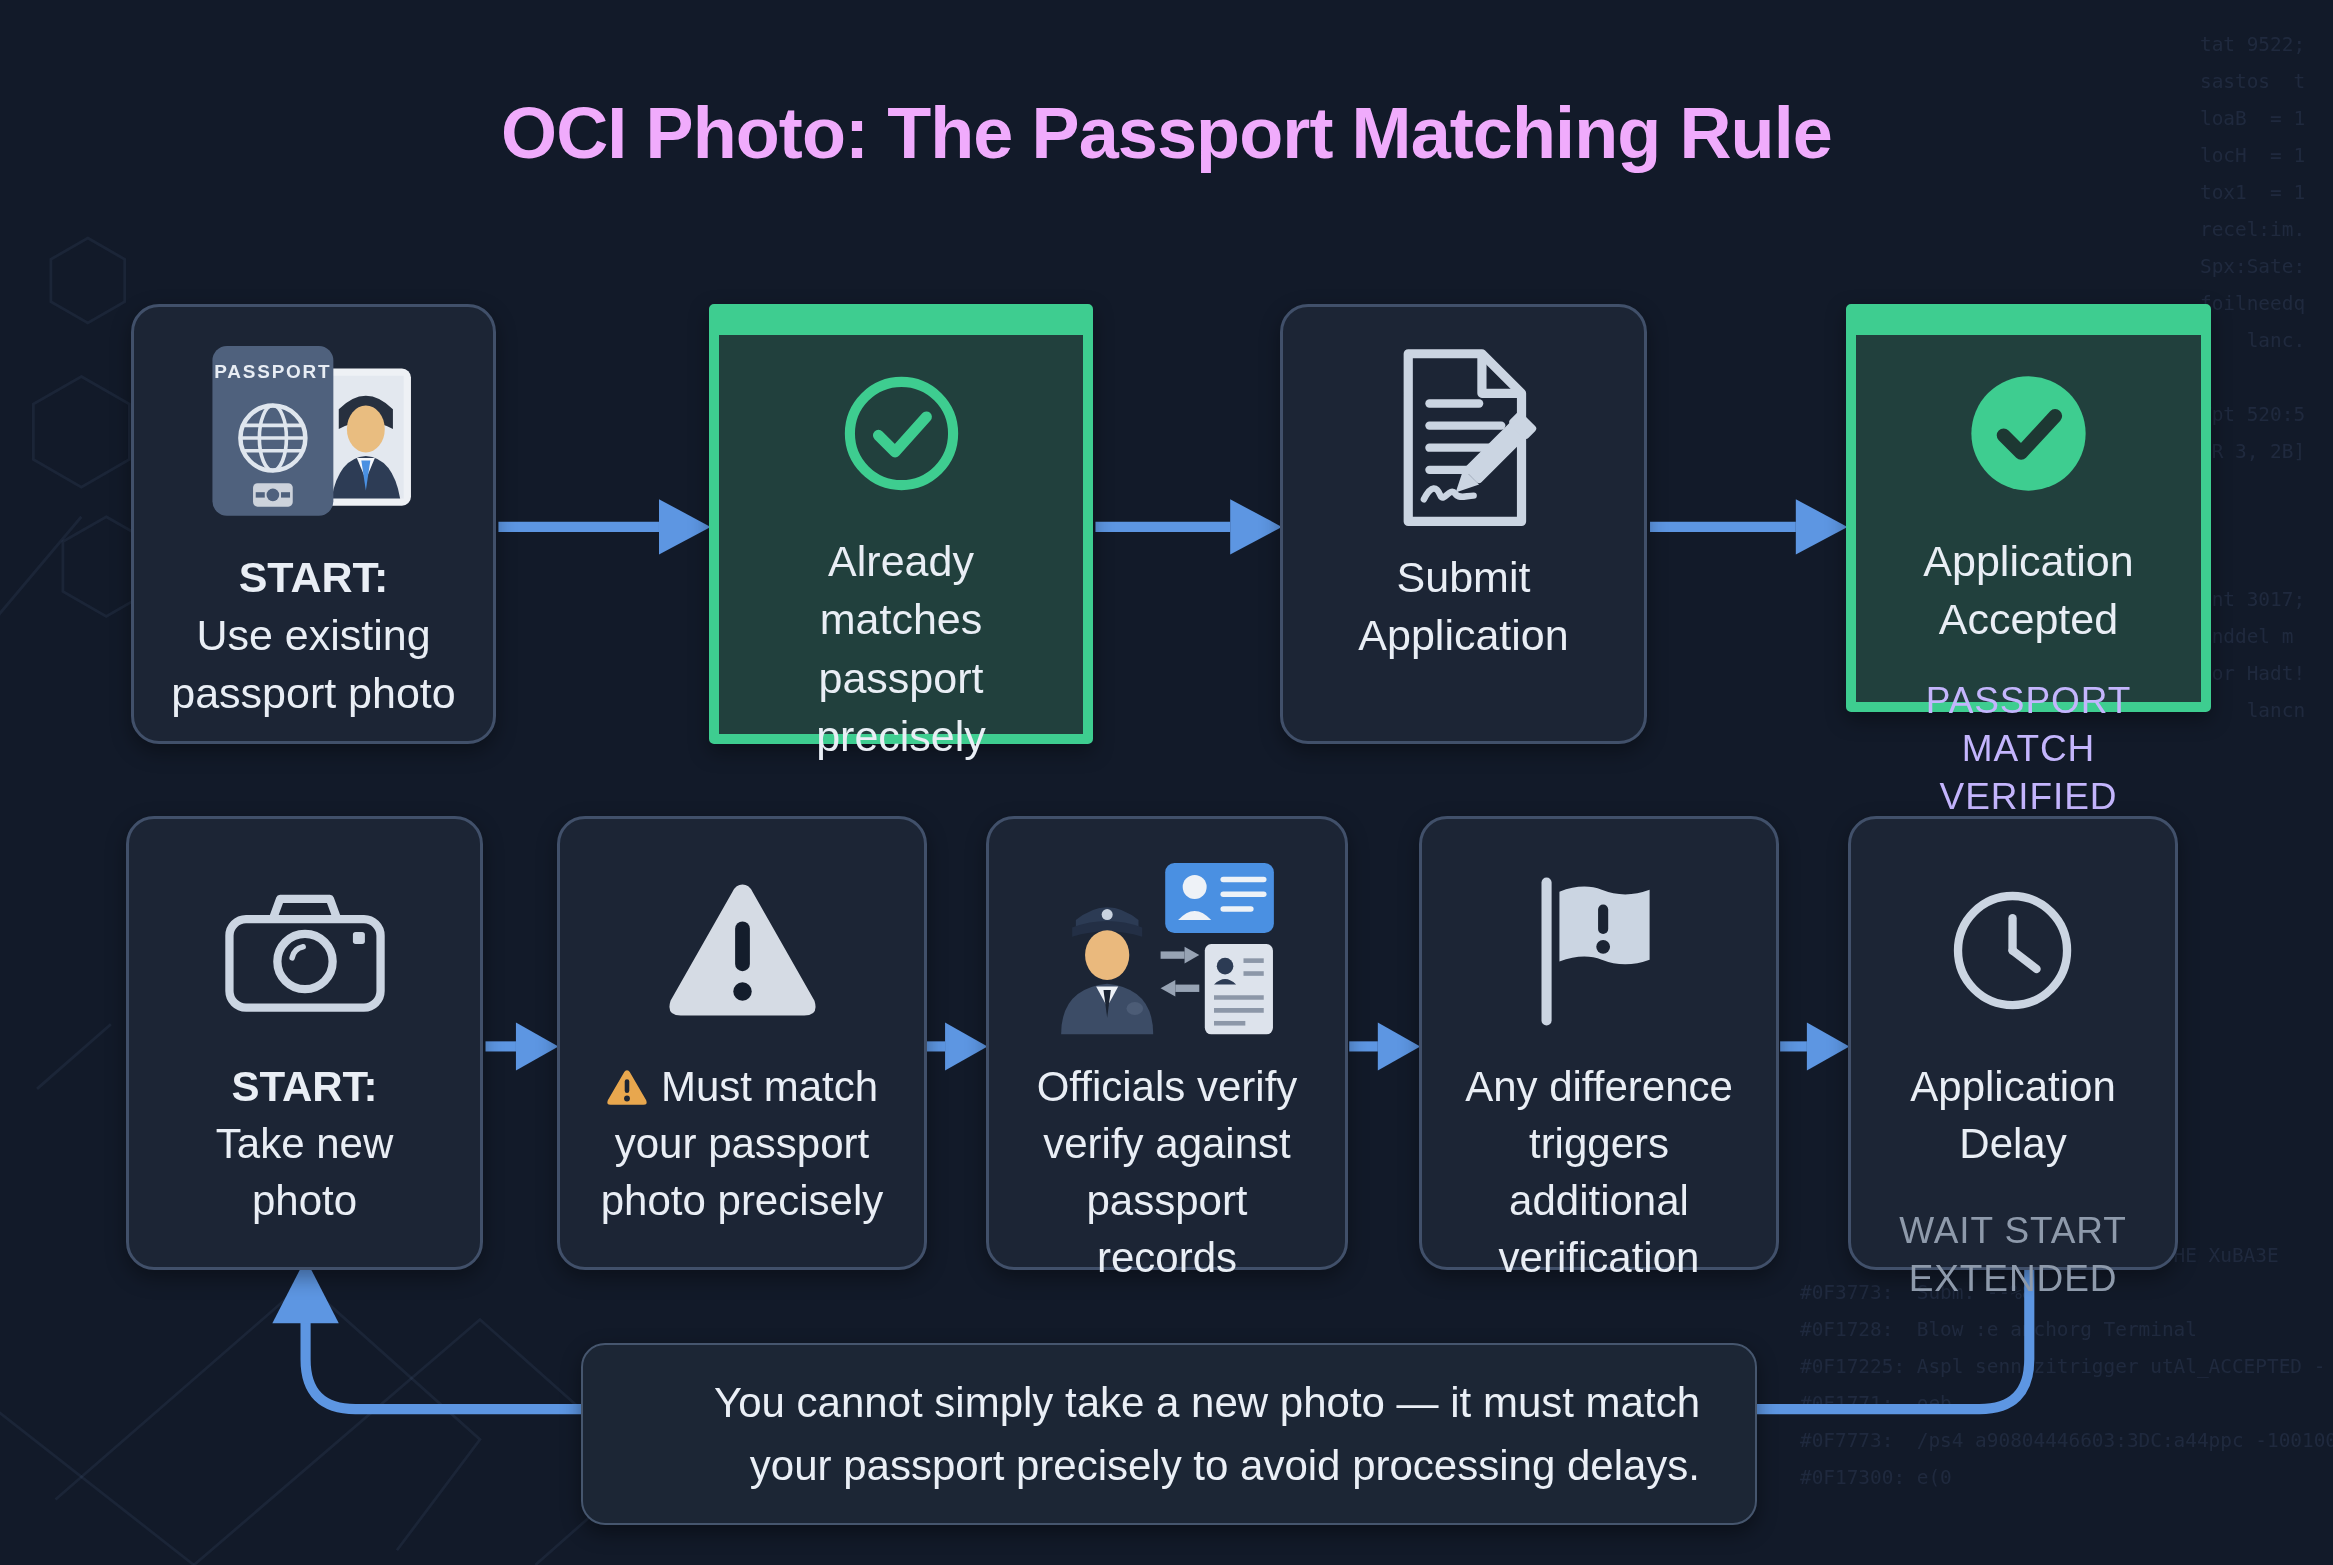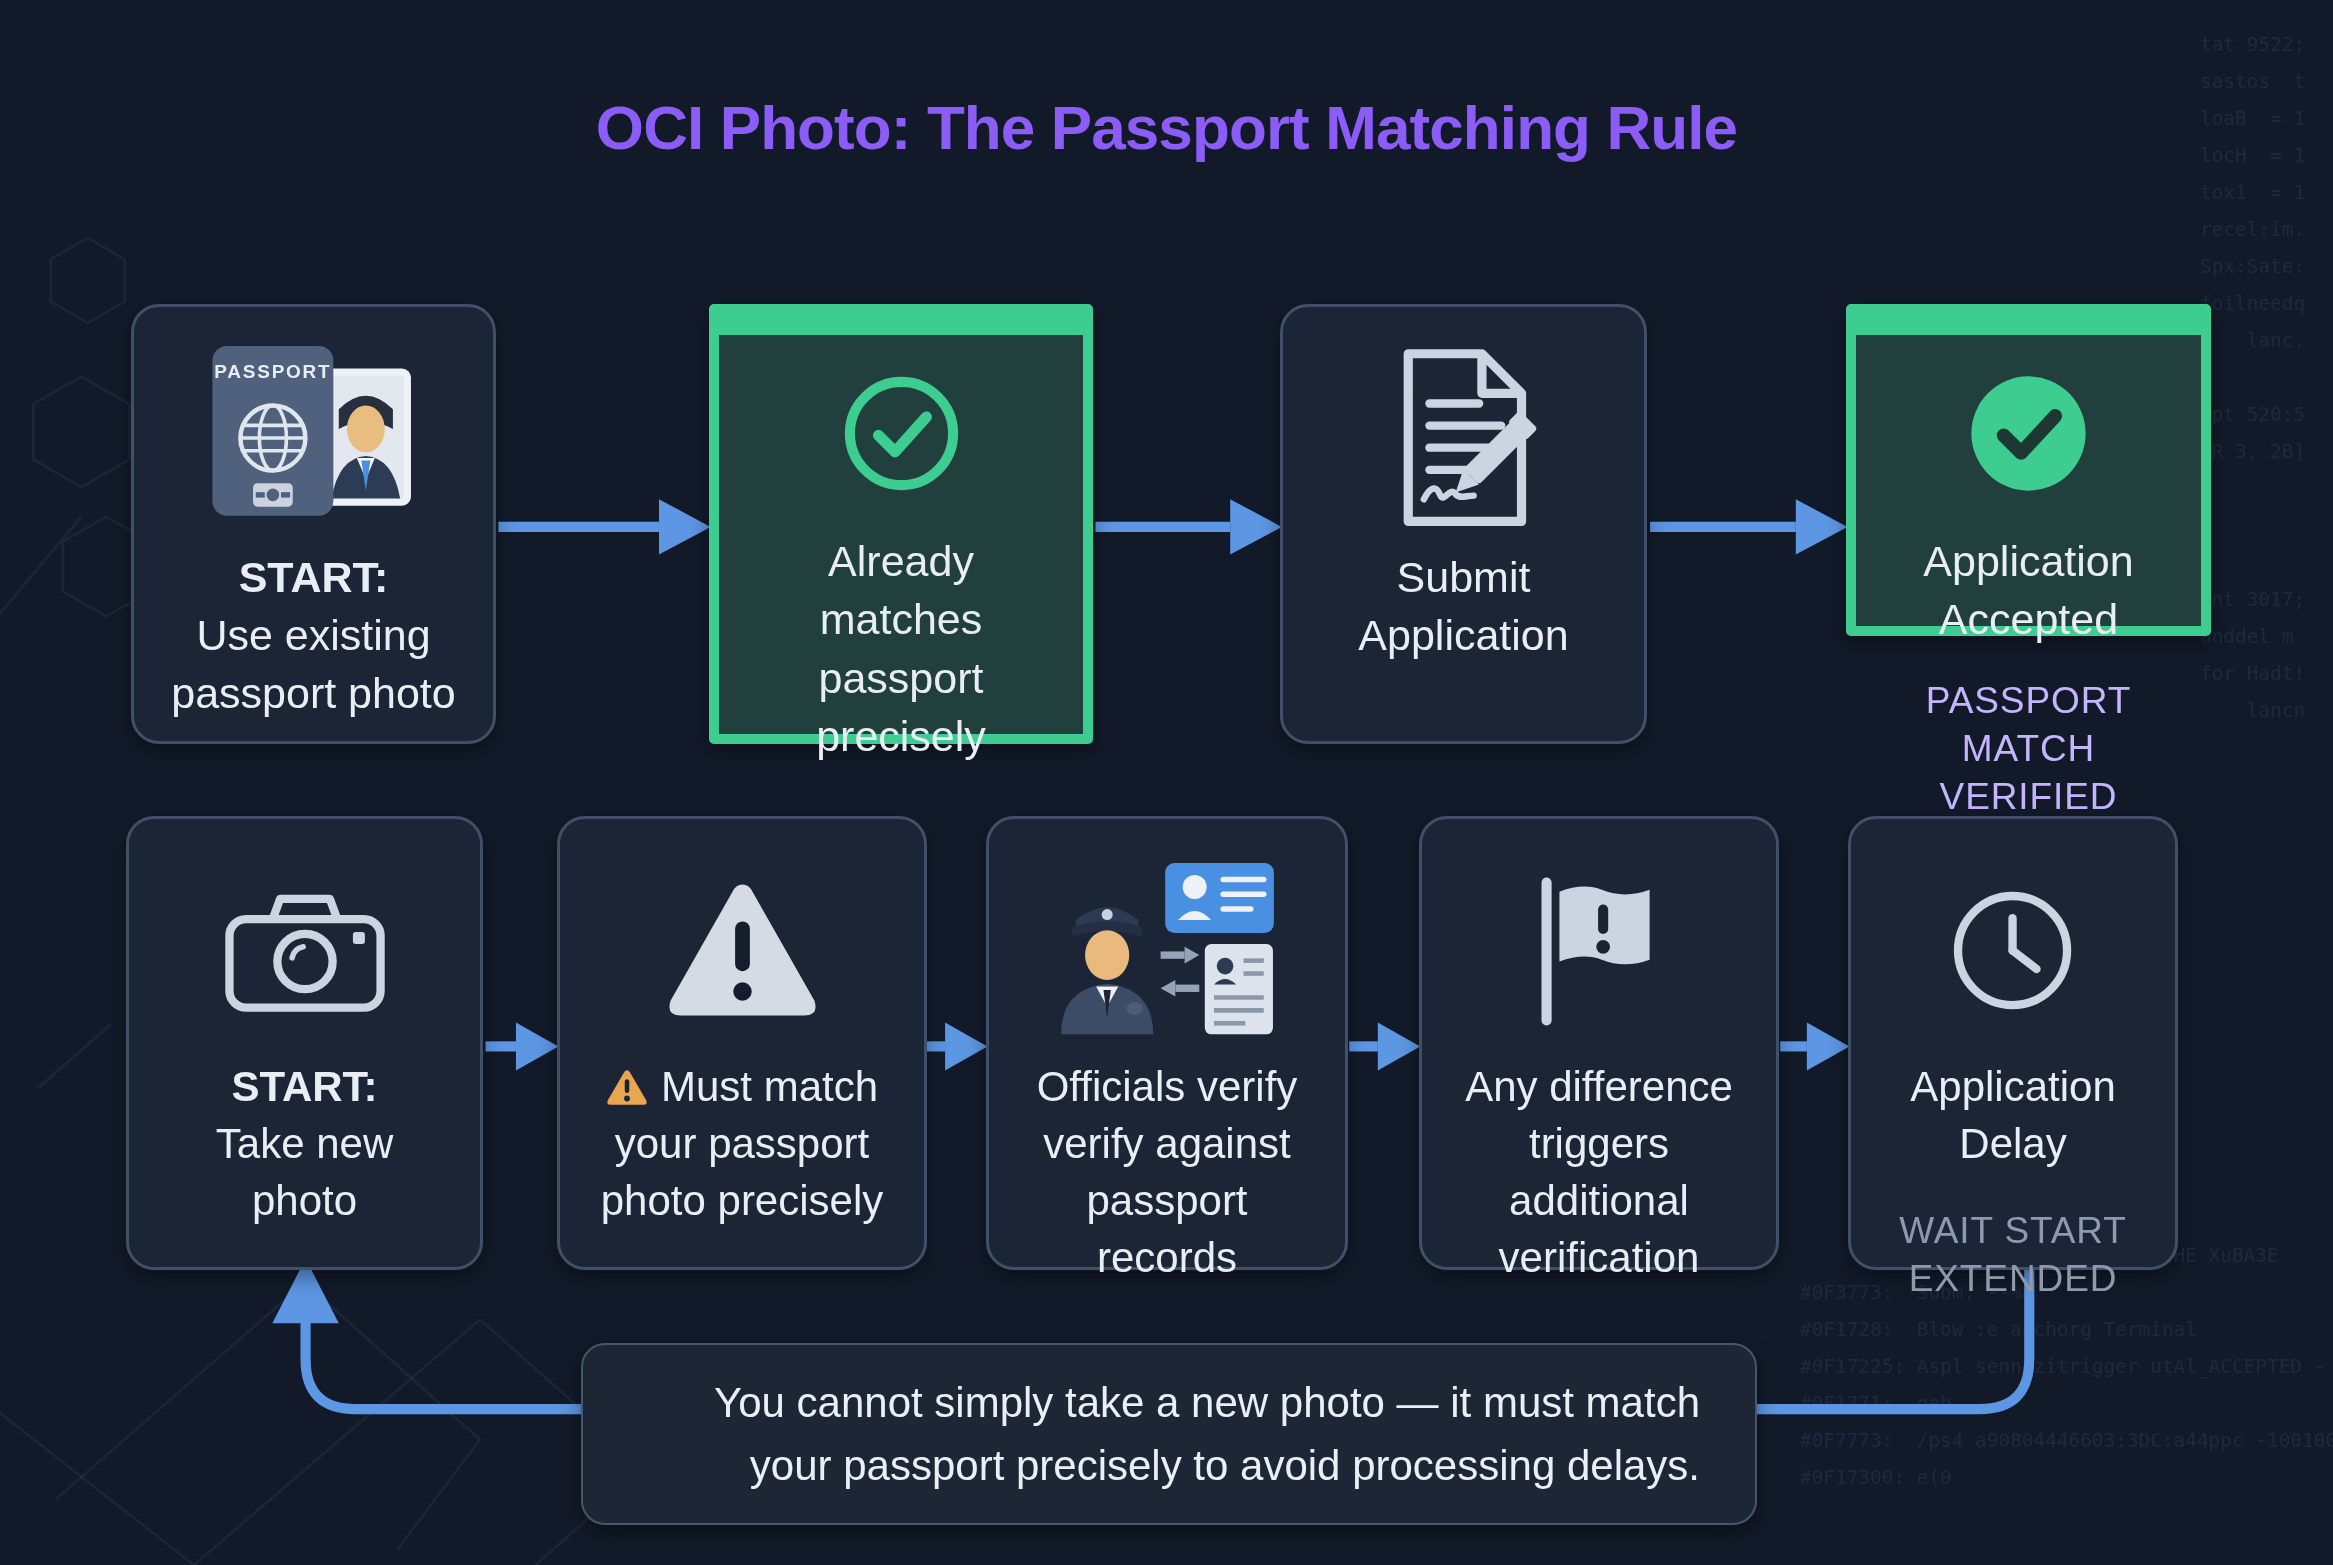--- a/index.html
+++ b/index.html
@@ -14,22 +14,22 @@
     position:absolute;z-index:0;
     font-family:"DejaVu Sans Mono",monospace;
     font-size:19.4px;line-height:37px;white-space:pre;
     color:rgba(128,158,210,0.12);
   }
   .code-top-right{left:2200px;top:26px;}
   .code-bottom-right{left:1800px;top:1237px;}
   
   .title{
     position:absolute;left:0;right:0;top:92px;z-index:2;
-    text-align:center;font-size:62px;font-weight:800;
-    letter-spacing:-0.9px;color:#8b5cf6;
+    text-align:center;font-size:72px;font-weight:800;
+    letter-spacing:-0.9px;color:#f0abfc;
   }
   
   .arrows-svg{position:absolute;left:0;top:0;z-index:1;}
   
   .box{
     position:absolute;z-index:2;box-sizing:border-box;
     background:#1c2535;border:3.7px solid #41506a;border-radius:28px;
     display:flex;flex-direction:column;align-items:center;
     text-align:center;
     box-shadow:0 7.4px 20px rgba(0,0,0,0.35);
@@ -206,21 +206,21 @@
         <g transform="translate(160,85) rotate(45)">
           <rect x="-12" y="0" width="24" height="80" rx="4" fill="#cbd5e2"></rect>
           <path d="M-12 80 L0 104 L12 80 Z" fill="#cbd5e2"></path>
           <rect x="-14" y="-8" width="28" height="18" rx="4" fill="#cbd5e2"></rect>
         </g>
       </svg>
     </div>
     <div class="step-text">Submit Application</div>
   </div>
 
-  <div class="box green row1" style="left:1846px;top:304px;width:365px;height:332px;">
+  <div class="box green row1" style="left:1846px;top:304px;width:365px;height:408px;">
     <div class="icon-wrap">
       <svg width="129" height="129" viewBox="0 0 140 140">
         <circle cx="70" cy="70" r="62" fill="#3ecd90"></circle>
         <path d="M43 72 L62 91 L99 51" fill="none" stroke="#1d3833" stroke-width="15" stroke-linecap="round" stroke-linejoin="round"></path>
       </svg>
     </div>
     <div class="step-text">Application Accepted</div>
     <div class="badge-green">PASSPORT MATCH VERIFIED</div>
   </div>
 

